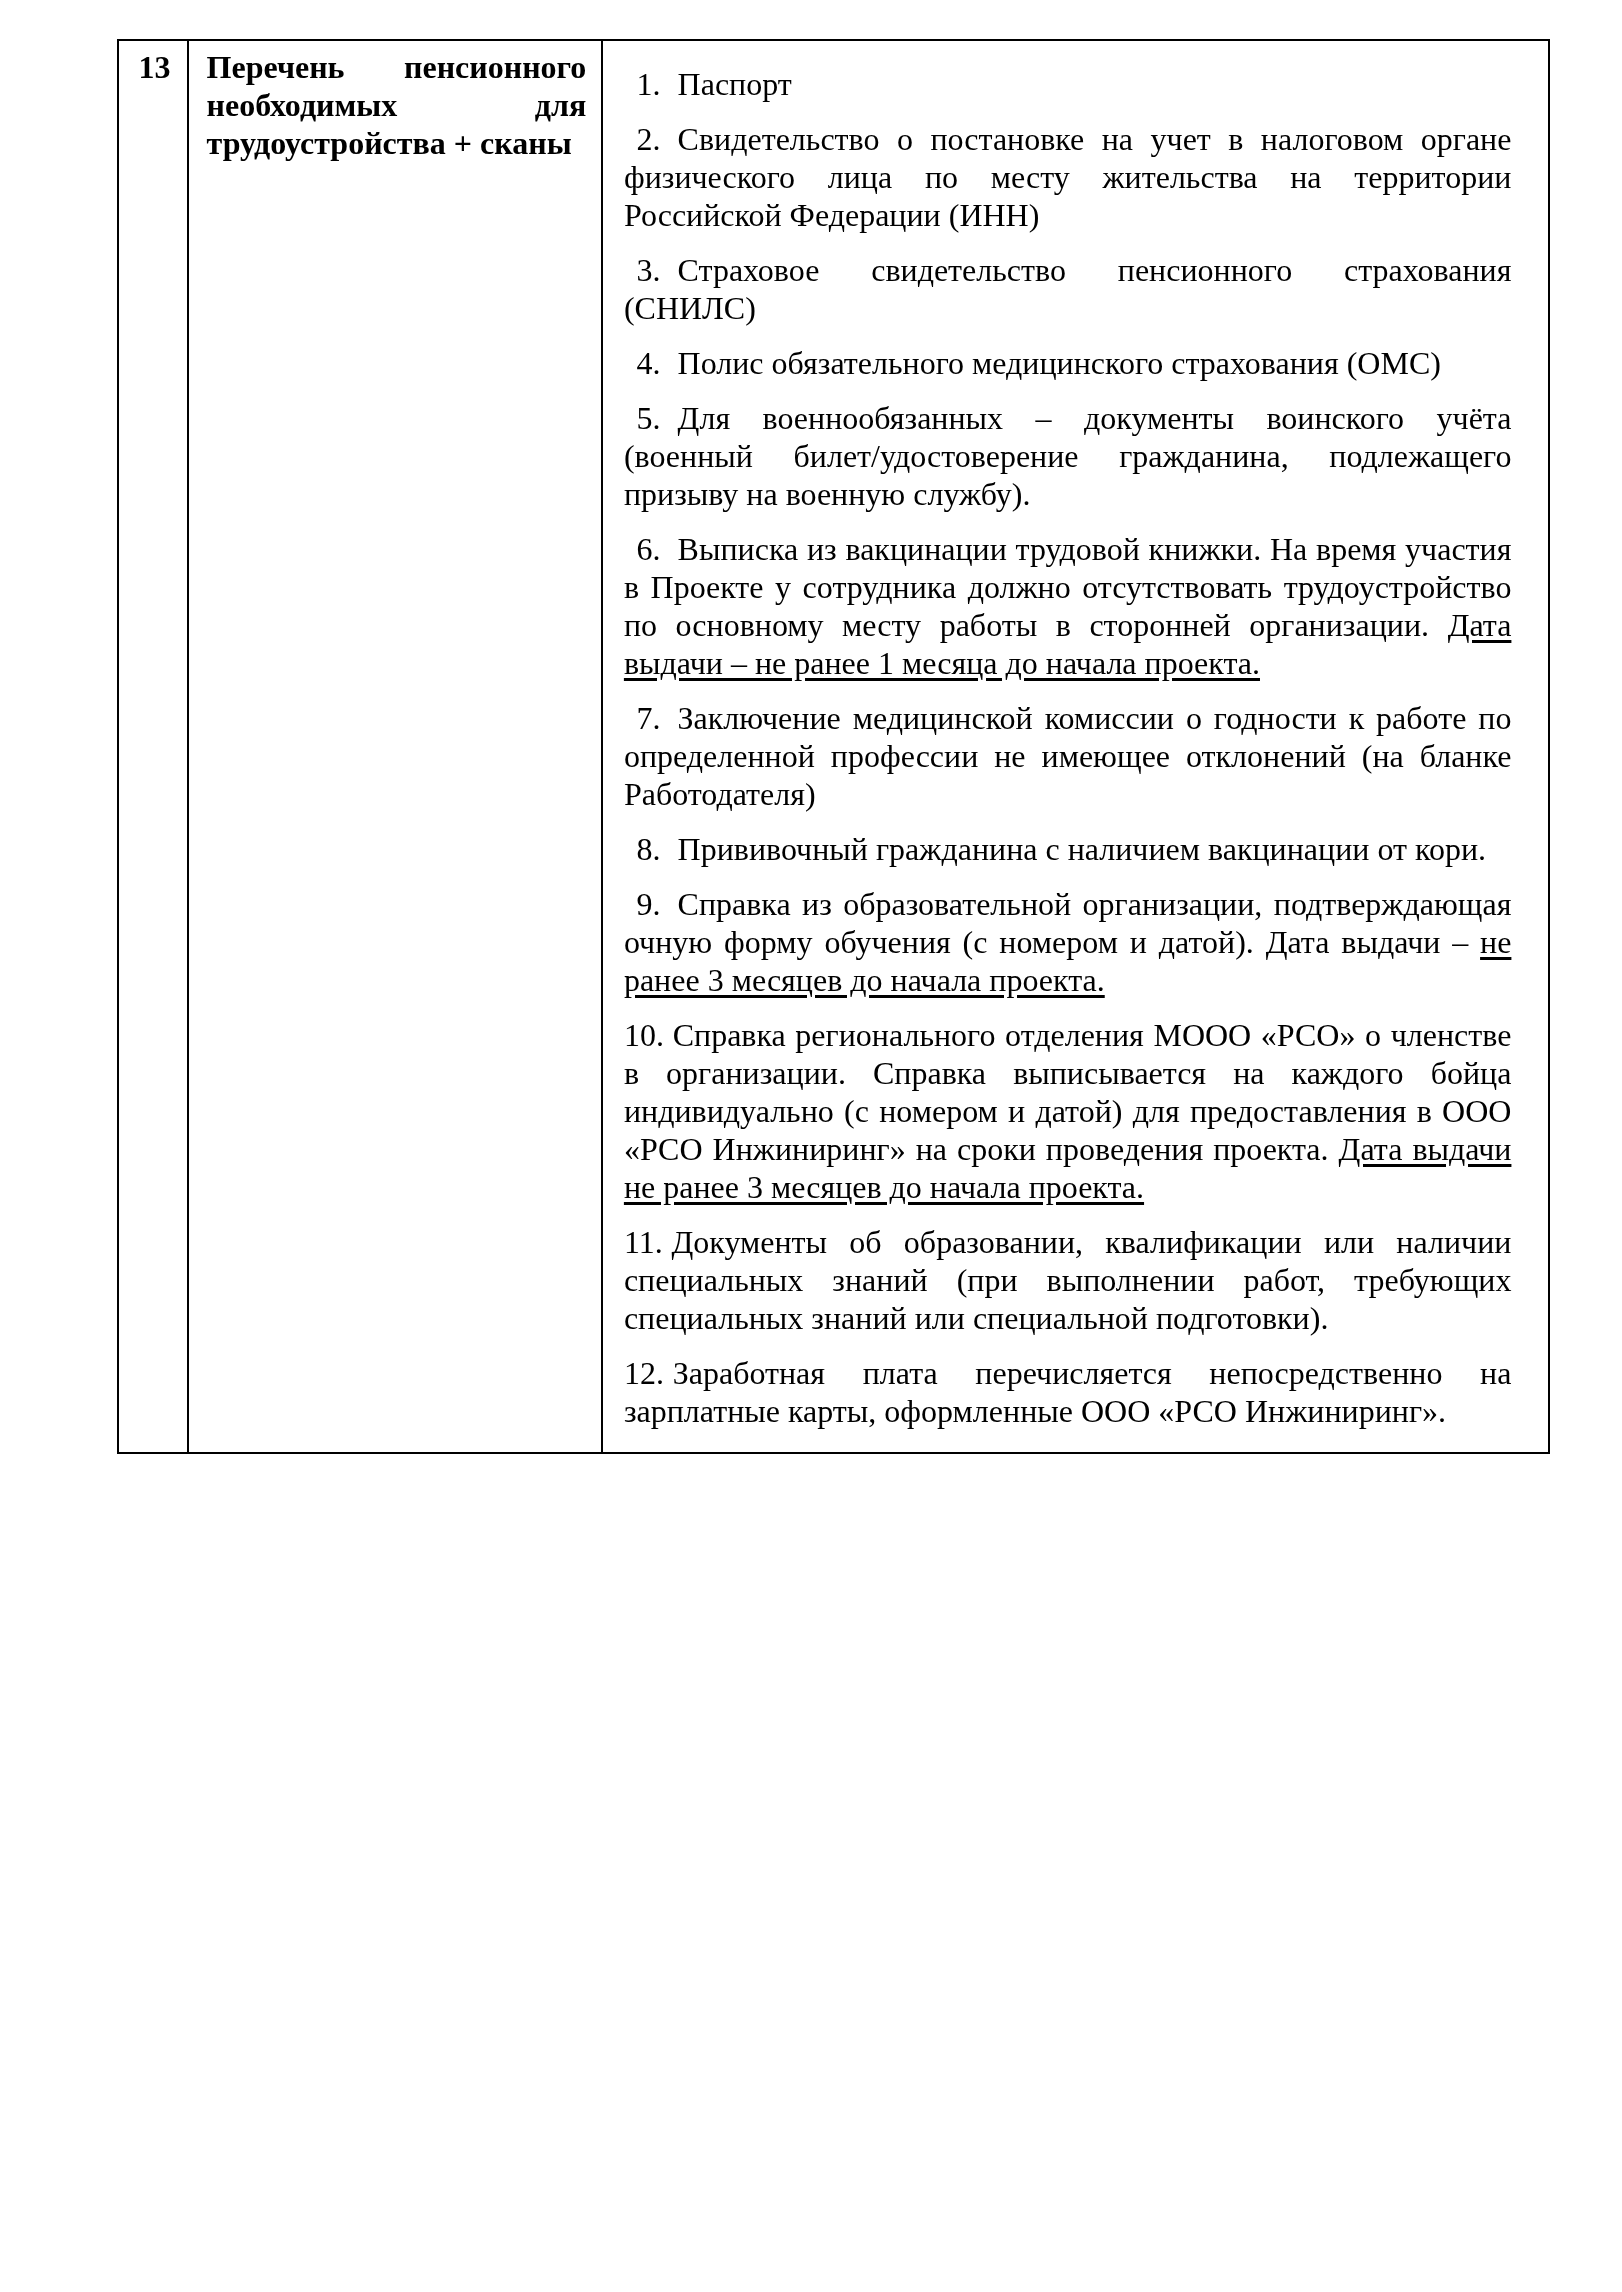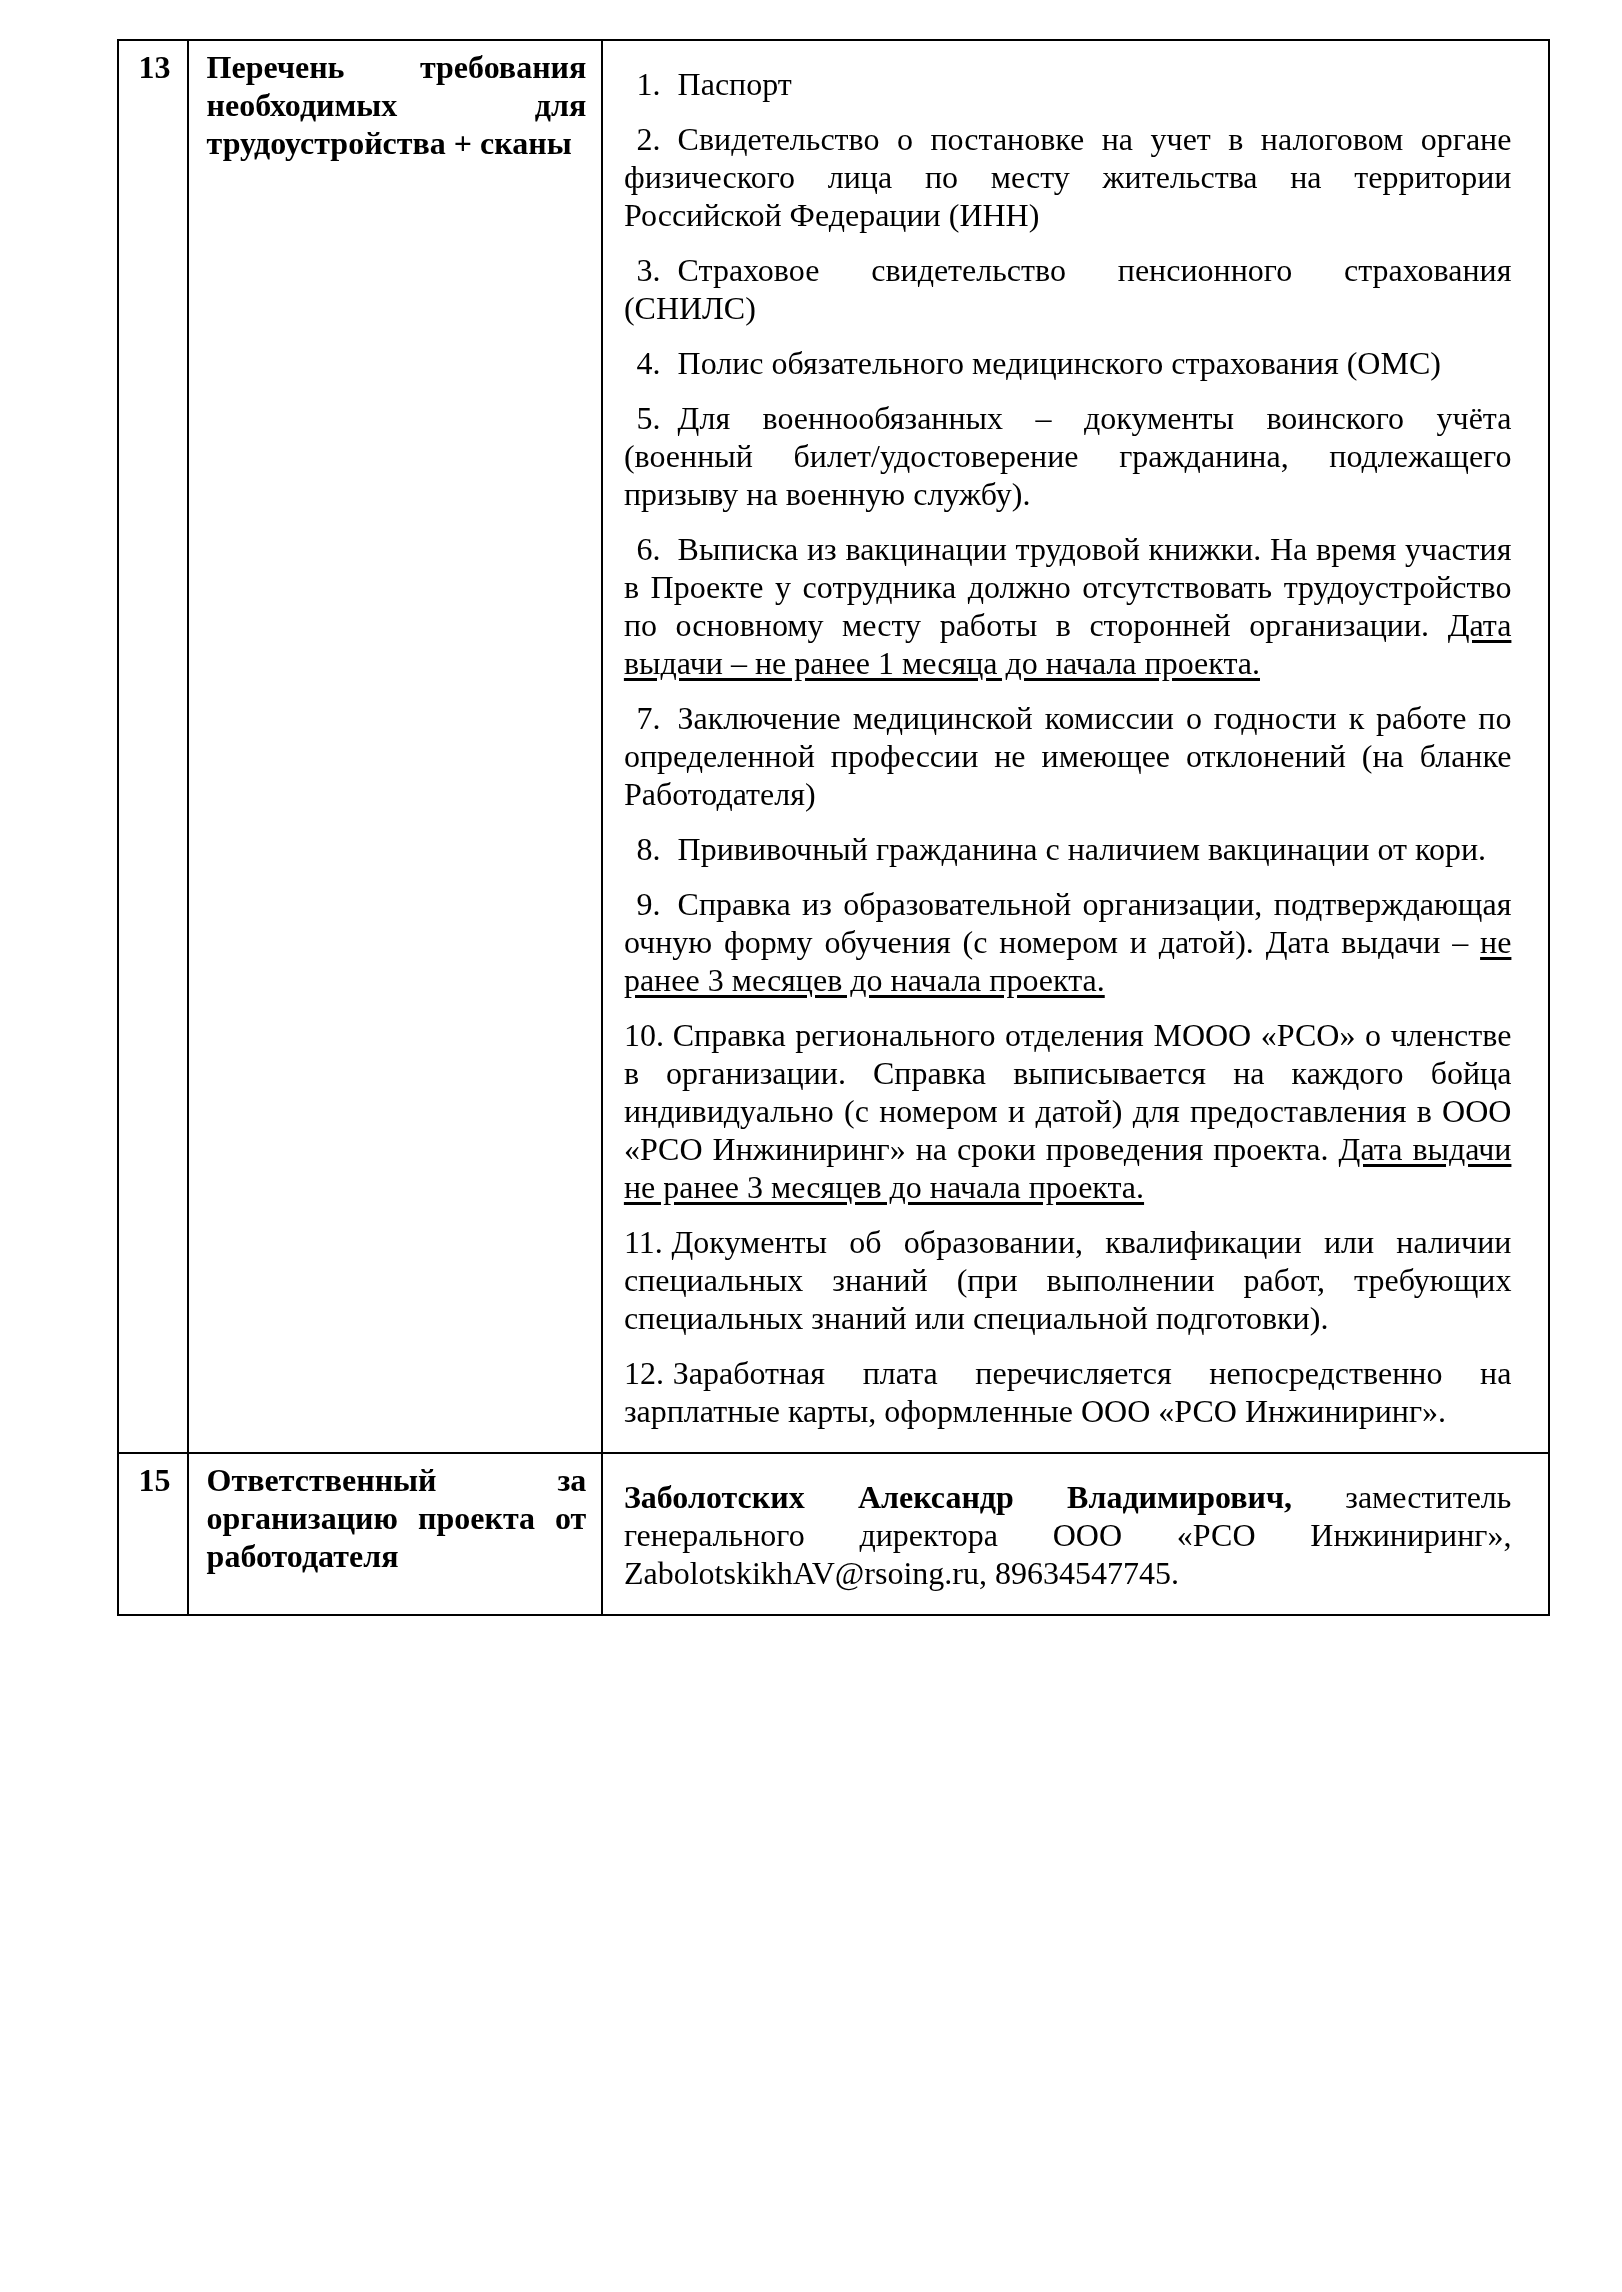--- a/index.html
+++ b/index.html
@@ -40,39 +40,32 @@
 <div class="page">
   <table class="doc-table">
     <colgroup>
       <col style="width:70px">
       <col style="width:414px">
       <col style="width:947px">
     </colgroup>
     <tbody>
       <tr>
         <td class="c-num">13</td>
-        <td class="c-label">Перечень требования необходимых для трудоустройства + сканы</td>
+        <td class="c-label">Перечень пенсионного необходимых для трудоустройства + сканы</td>
         <td class="c-body">
           <p class="li d1"><span class="num">1.</span><span>Паспорт</span><u></u></p>
           <p class="li d1"><span class="num">2.</span><span>Свидетельство о постановке на учет в налоговом органе физического лица по месту жительства на территории Российской Федерации (ИНН)</span><u></u></p>
           <p class="li d1"><span class="num">3.</span><span>Страховое свидетельство пенсионного страхования (СНИЛС)</span><u></u></p>
           <p class="li d1"><span class="num">4.</span><span>Полис обязательного медицинского страхования (ОМС)</span><u></u></p>
           <p class="li d1"><span class="num">5.</span><span>Для военнообязанных – документы воинского учёта (военный билет/удостоверение гражданина, подлежащего призыву на военную службу).</span><u></u></p>
           <p class="li d1"><span class="num">6.</span><span>Выписка из вакцинации трудовой книжки. На время участия в Проекте у сотрудника должно отсутствовать трудоустройство по основному месту работы в сторонней организации. </span><u>Дата выдачи – не ранее 1 месяца до начала проекта.</u></p>
           <p class="li d1"><span class="num">7.</span><span>Заключение медицинской комиссии о годности к работе по определенной профессии не имеющее отклонений (на бланке Работодателя)</span><u></u></p>
           <p class="li d1"><span class="num">8.</span><span>Прививочный гражданина с наличием вакцинации от кори.</span><u></u></p>
           <p class="li d1"><span class="num">9.</span><span>Справка из образовательной организации, подтверждающая очную форму обучения (с номером и датой). Дата выдачи – </span><u>не ранее 3 месяцев до начала проекта.</u></p>
           <p class="li d2"><span class="num">10.</span><span>Справка регионального отделения МООО «РСО» о членстве в организации. Справка выписывается на каждого бойца индивидуально (с номером и датой) для предоставления в ООО «РСО Инжиниринг» на сроки проведения проекта. </span><u>Дата выдачи не ранее 3 месяцев до начала проекта.</u></p>
           <p class="li d2"><span class="num">11.</span><span>Документы об образовании, квалификации или наличии специальных знаний (при выполнении работ, требующих специальных знаний или специальной подготовки).</span><u></u></p>
           <p class="li d2 bold"><span class="num">12.</span><span>Заработная плата перечисляется непосредственно на зарплатные карты, оформленные ООО «РСО Инжиниринг».</span><u></u></p>
         </td>
       </tr>
-      <tr>
-        <td class="c-num">15</td>
-        <td class="c-label">Ответственный за организацию проекта от работодателя</td>
-        <td class="c-body cell-text">
-          <p><b>Заболотских Александр Владимирович,</b><span> заместитель генерального директора ООО «РСО Инжиниринг», ZabolotskikhAV@rsoing.ru, 89634547745.</span></p>
-        </td>
-      </tr>
     </tbody>
   </table>
 </div>
 
 
 </body></html>

